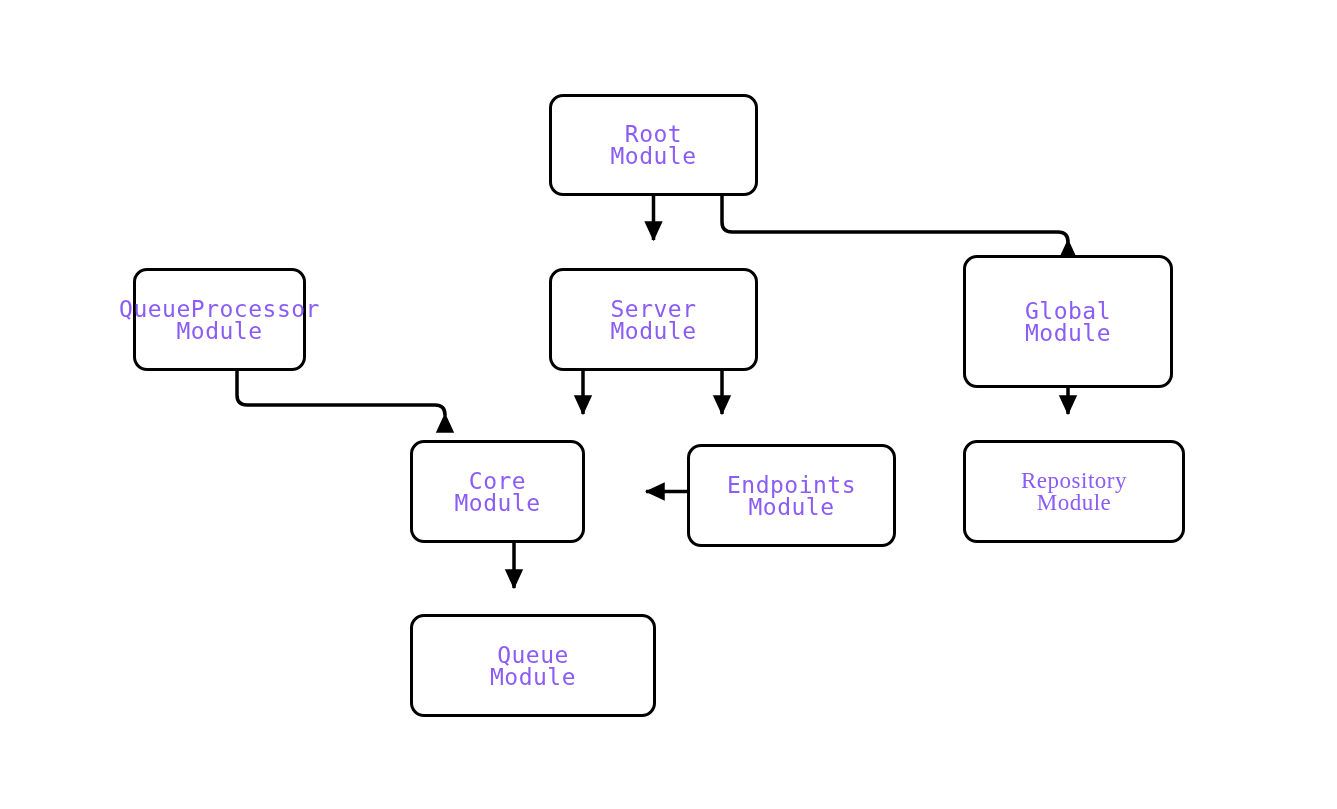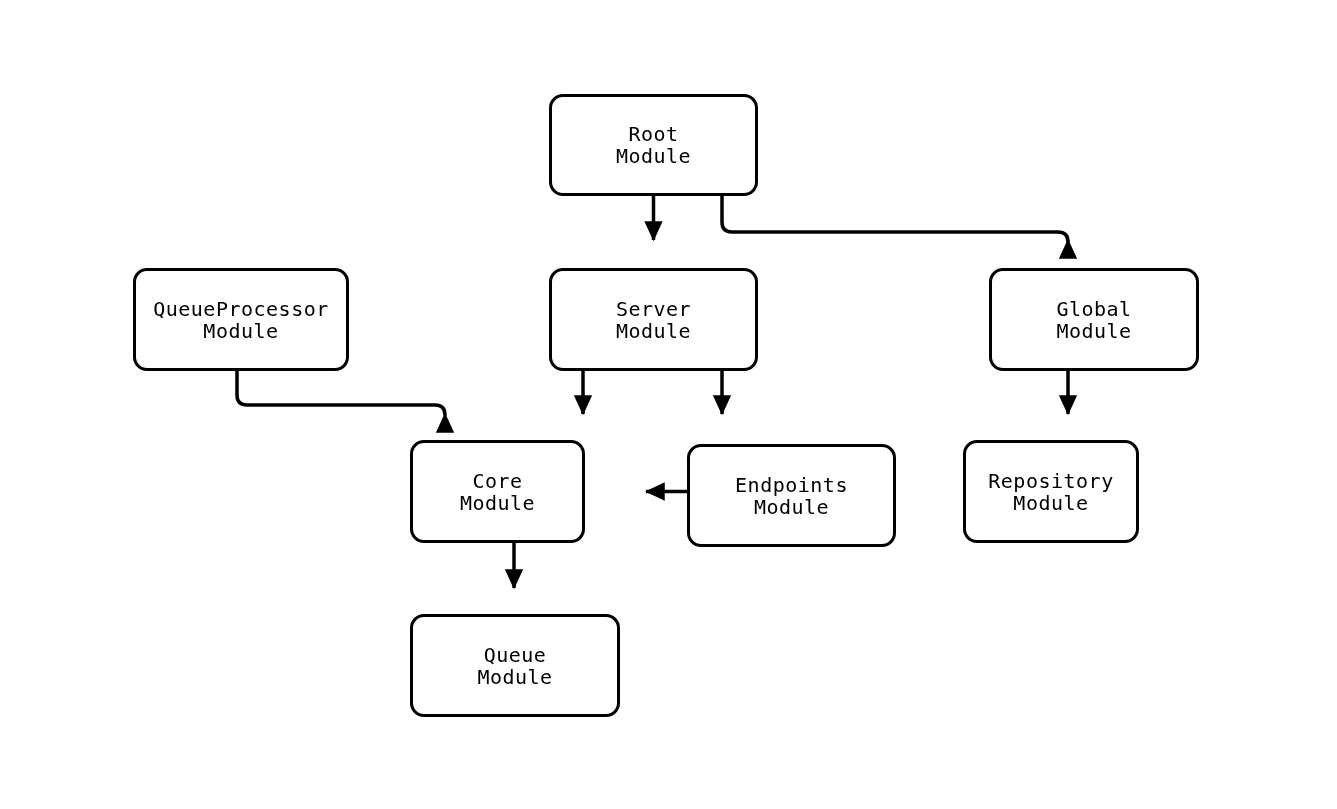--- a/index.html
+++ b/index.html
@@ -29,23 +29,23 @@
     background: #ffffff;
     border: 3.5px solid #000000;
     border-radius: 14px;
     display: flex;
     flex-direction: column;
     align-items: center;
     justify-content: center;
     z-index: 2;
   }
   .node-label {
-    font-size: 20px;
+    font-size: 23px;
     line-height: 22px;
-    color: #000000;
+    color: #8b5cf6;
     text-align: center;
     letter-spacing: 0.5px;
     white-space: pre;
   }
 </style>
 </head>
 <body>
 
 <div id="canvas">
 
@@ -74,48 +74,48 @@
 
       <path d="M 514 543 L 514 588" marker-end="url(#arrow)"></path>
     </g>
   </svg>
 
   <div class="node" style="left:549px; top:94px; width:209px; height:102px;">
     <div class="node-label">Root
 Module</div>
   </div>
 
-  <div class="node" style="left:133px; top:268px; width:216px; height:103px;">
+  <div class="node" style="left:133px; top:268px; width:173px; height:103px;">
     <div class="node-label">QueueProcessor
 Module</div>
   </div>
 
   <div class="node" style="left:549px; top:268px; width:209px; height:103px;">
     <div class="node-label">Server
 Module</div>
   </div>
 
-  <div class="node" style="left:963px; top:268px; width:210px; height:103px;margin-left:26px;">
+  <div class="node" style="left:963px; top:255px; width:210px; height:133px;">
     <div class="node-label">Global
 Module</div>
   </div>
 
   <div class="node" style="left:410px; top:440px; width:175px; height:103px;">
     <div class="node-label">Core
 Module</div>
   </div>
 
   <div class="node" style="left:687px; top:444px; width:209px; height:103px;">
     <div class="node-label">Endpoints
 Module</div>
   </div>
 
-  <div class="node" style="left:963px; top:440px; width:176px; height:103px;">
+  <div class="node" style="left:963px; top:440px; width:222px; height:103px;font-family:Liberation Serif, serif;">
     <div class="node-label">Repository
 Module</div>
   </div>
 
-  <div class="node" style="left:410px; top:614px; width:210px; height:103px;">
+  <div class="node" style="left:410px; top:614px; width:246px; height:103px;">
     <div class="node-label">Queue
 Module</div>
   </div>
 
 </div>
 
 </body></html>

